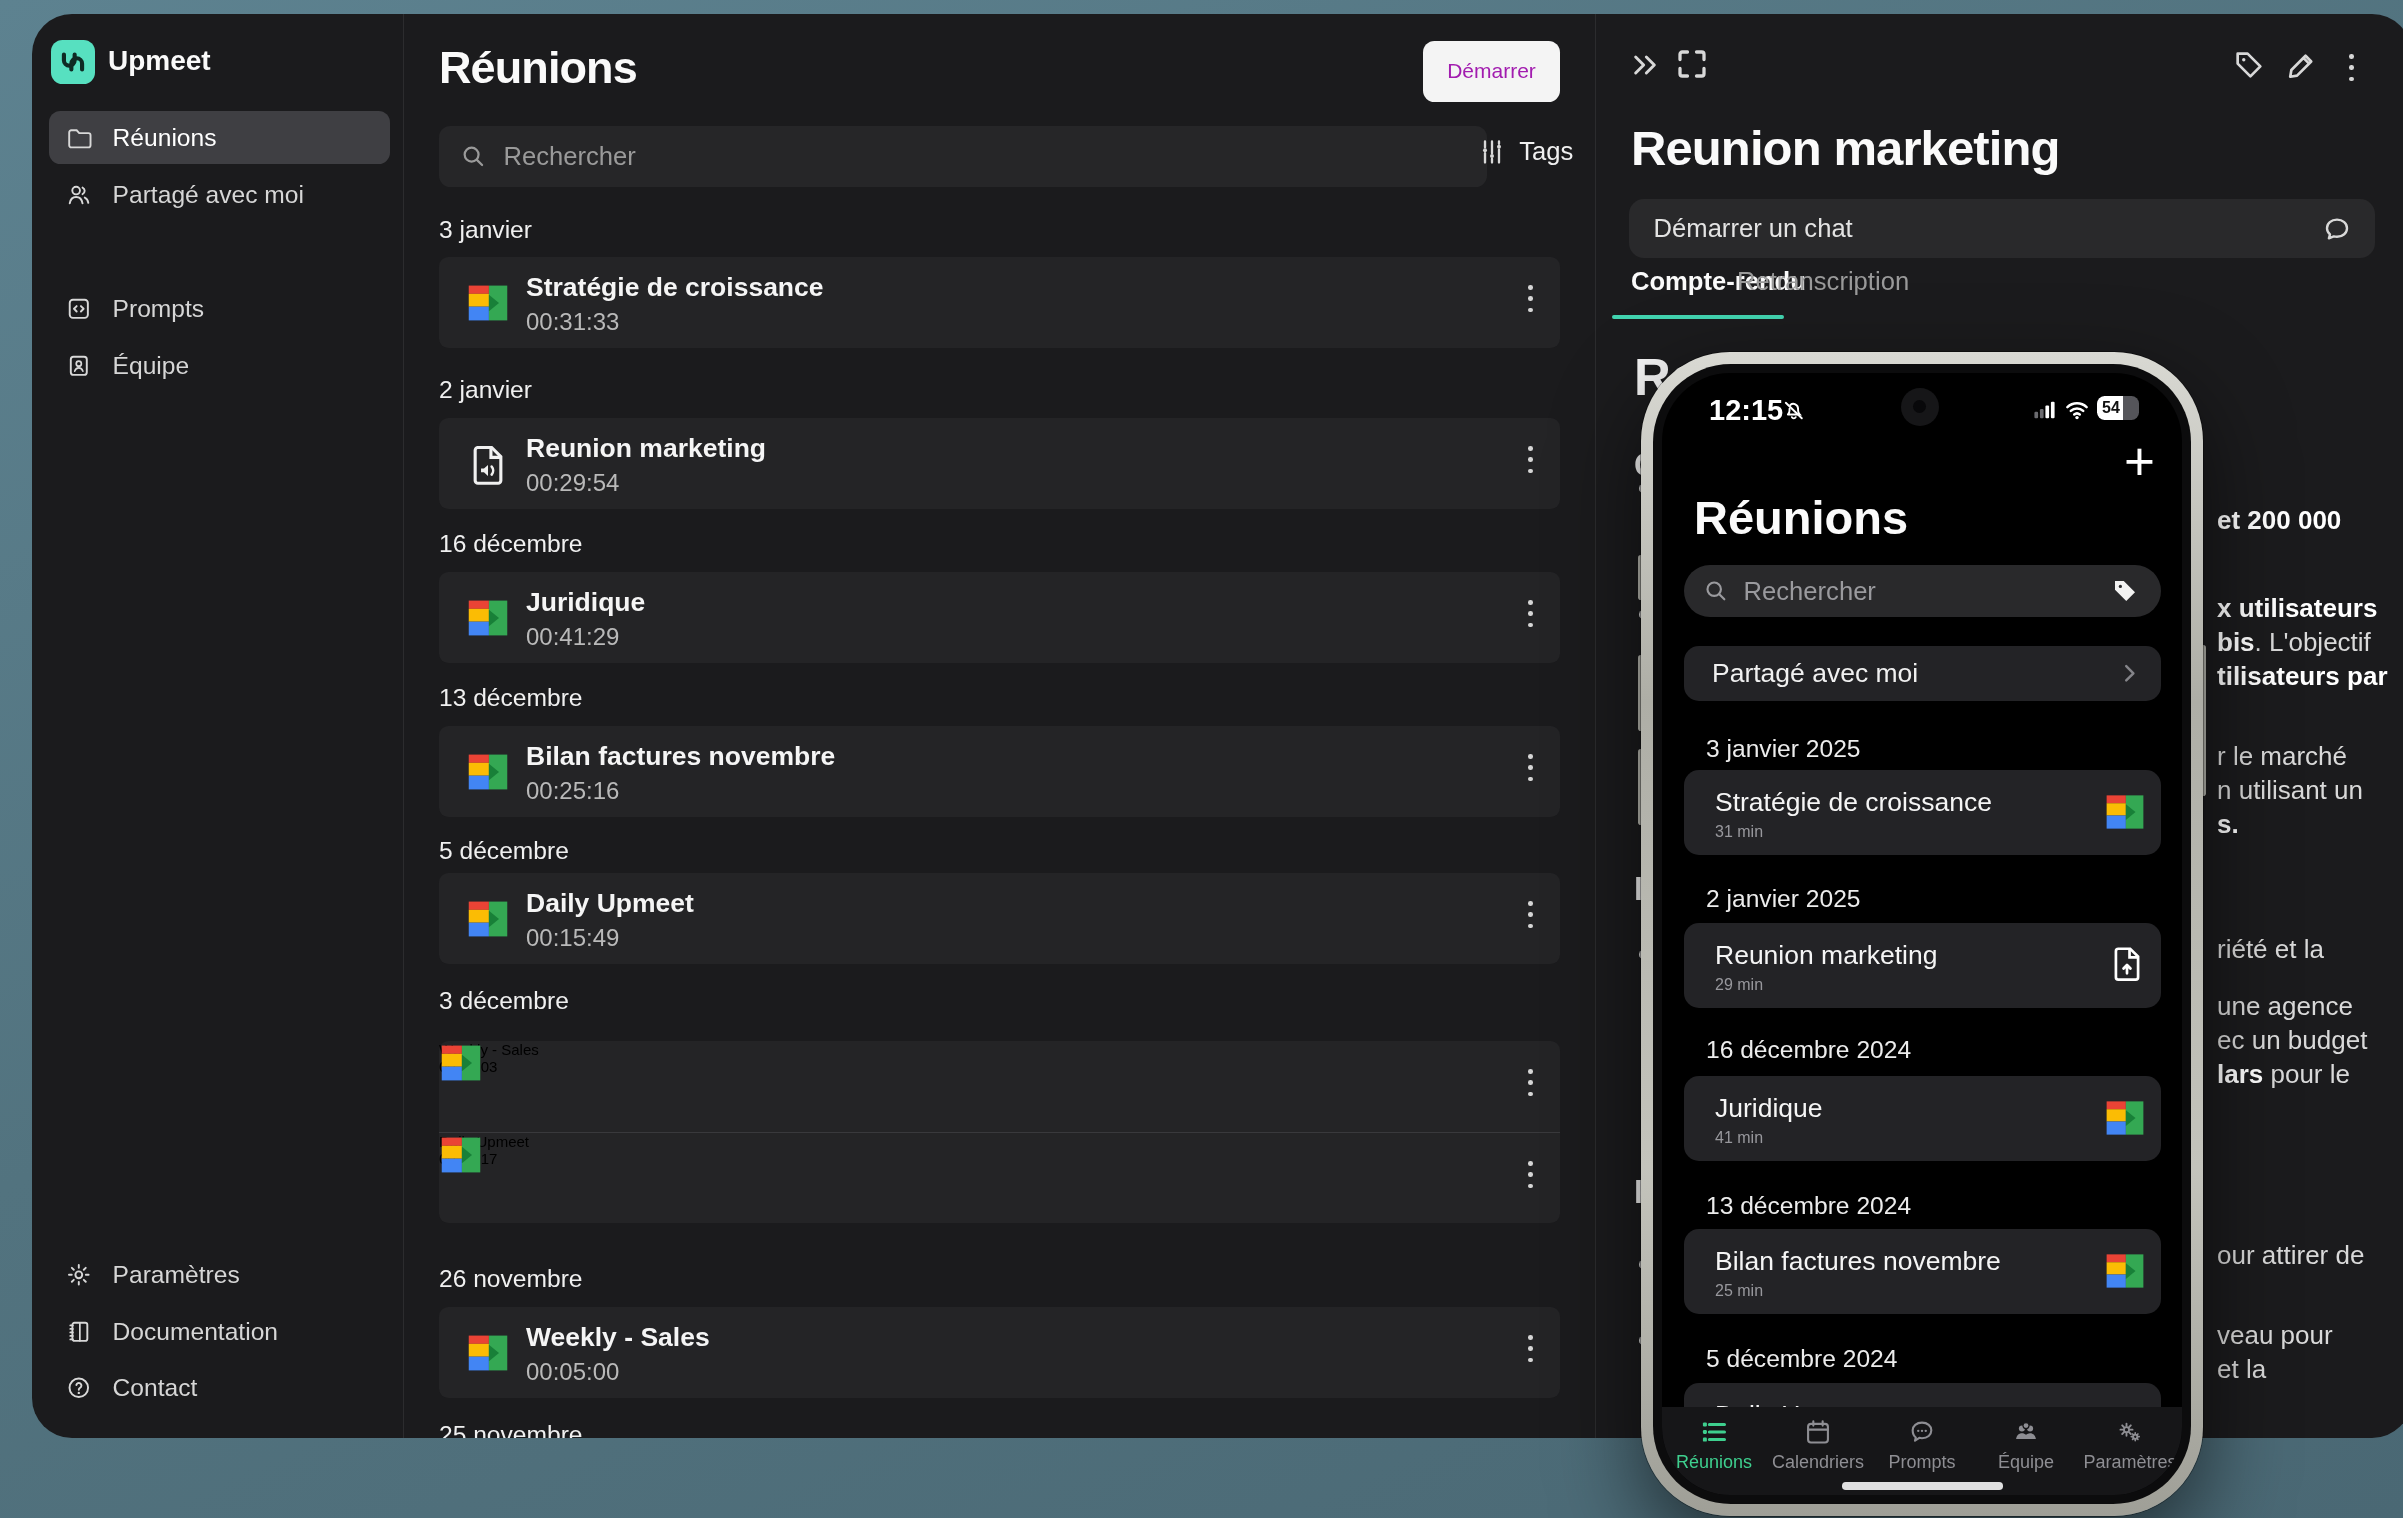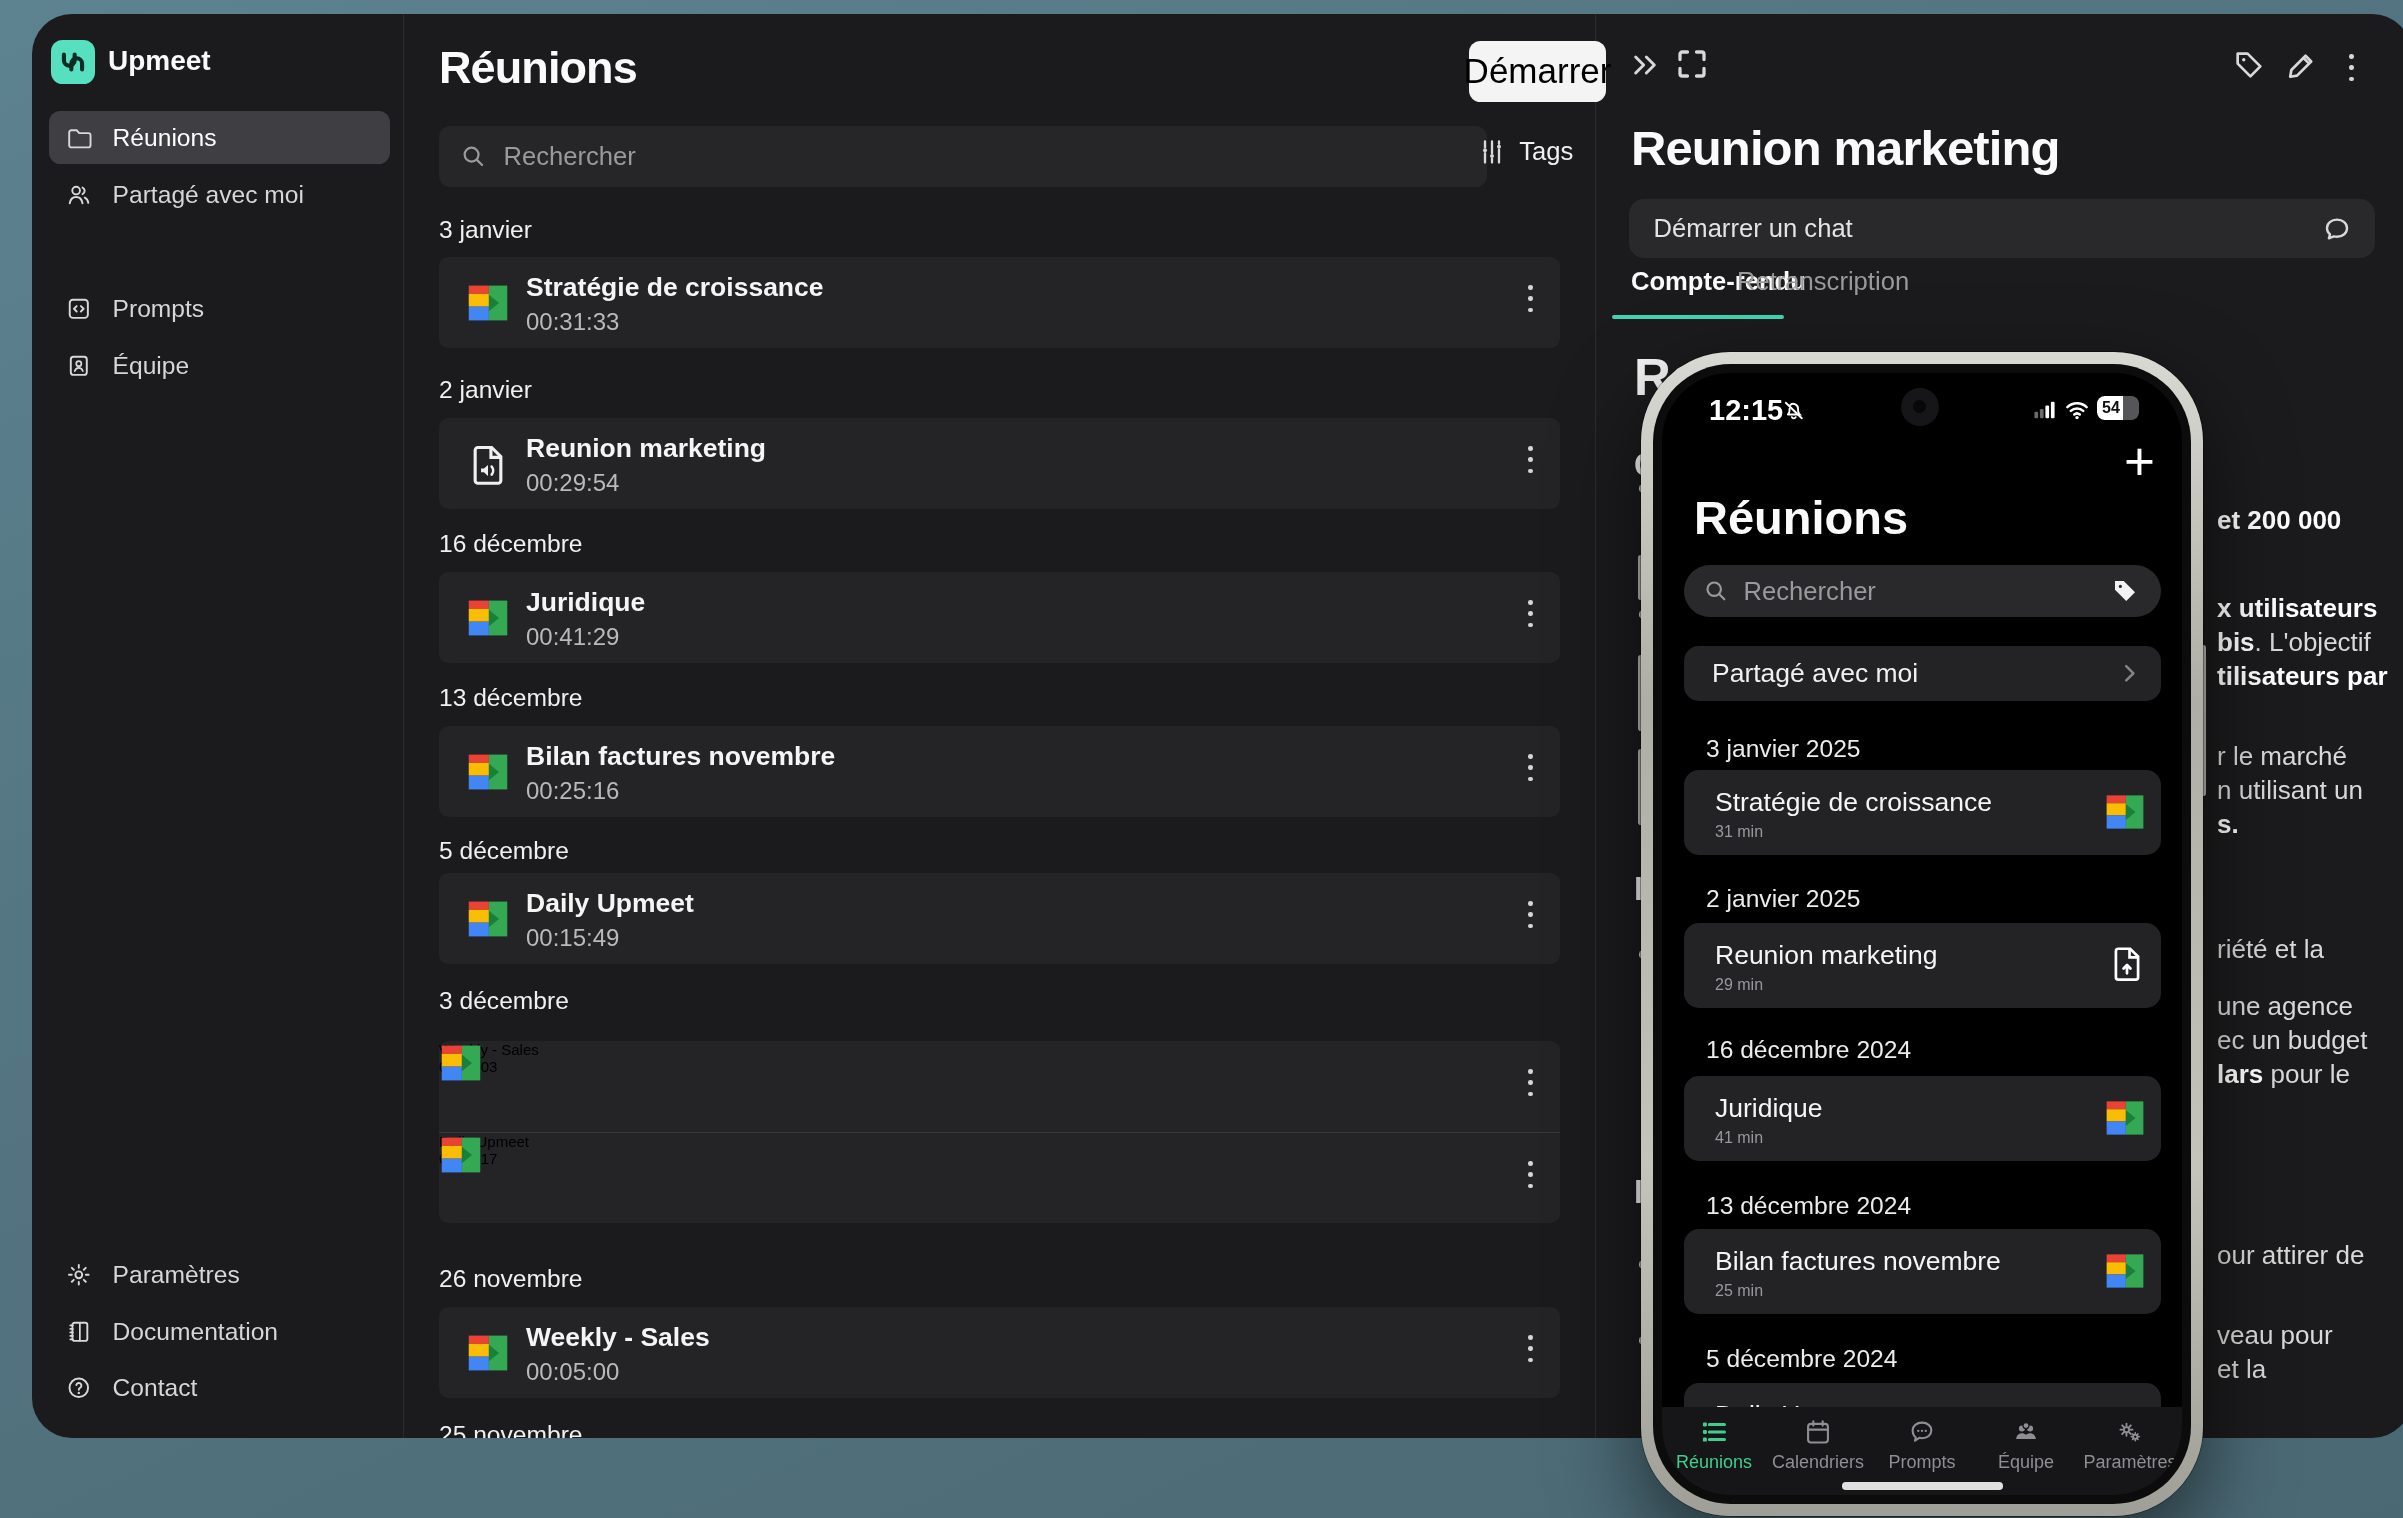--- a/index.html
+++ b/index.html
@@ -18,21 +18,21 @@
         display:flex;align-items:center;justify-content:center;}
   .brand{left:76px;top:31px;font-size:28px;font-weight:bold;color:#fafafa;}
   .navitem{left:17px;width:341px;height:53px;border-radius:11.4px;display:flex;align-items:center;
            gap:21px;padding-left:17px;box-sizing:border-box;color:#d6d6d6;font-size:24.6px;cursor:pointer;}
   .navitem.sel{background:#3f3f43;color:#ffffff;}
   .navbottom{height:45px;}
 
   
   .m-title{left:407px;top:28px;font-size:45px;font-weight:bold;color:#fafafa;letter-spacing:-0.9px;}
   .btn-start{left:1391px;top:26.5px;width:137px;height:61px;border-radius:11.4px;background:#f4f4f4;
-             display:flex;align-items:center;justify-content:center;font-size:35px;color:#000000;cursor:pointer;margin-left:46px;}
+             display:flex;align-items:center;justify-content:center;font-size:21px;color:#a21caf;cursor:pointer;}
   .m-search{left:407px;top:112px;width:1048px;height:61px;border-radius:11.4px;background:#262628;
             display:flex;align-items:center;gap:17px;padding-left:21px;box-sizing:border-box;}
   .m-search .ph{color:#9a9a9a;font-size:25.6px;}
   .tags{left:1446px;top:123px;display:flex;align-items:center;gap:13.2px;color:#f0f0f0;font-size:25.6px;cursor:pointer;}
   .ghead{left:407px;font-size:24.6px;color:#f0f0f0;}
   .mcard{left:407px;width:1121px;height:91px;border-radius:9.5px;background:#242426;}
   .mcard .mic{position:absolute;left:26.5px;top:24px;}
   .mcard .mtt{position:absolute;left:87px;top:15px;font-size:26.5px;font-weight:600;color:#f5f5f5;}
   .mcard .mtm{position:absolute;left:87px;top:51px;font-size:24px;color:#b9b9b9;}
   .kebab{position:absolute;right:26.5px;top:28px;width:5.7px;cursor:pointer;}

